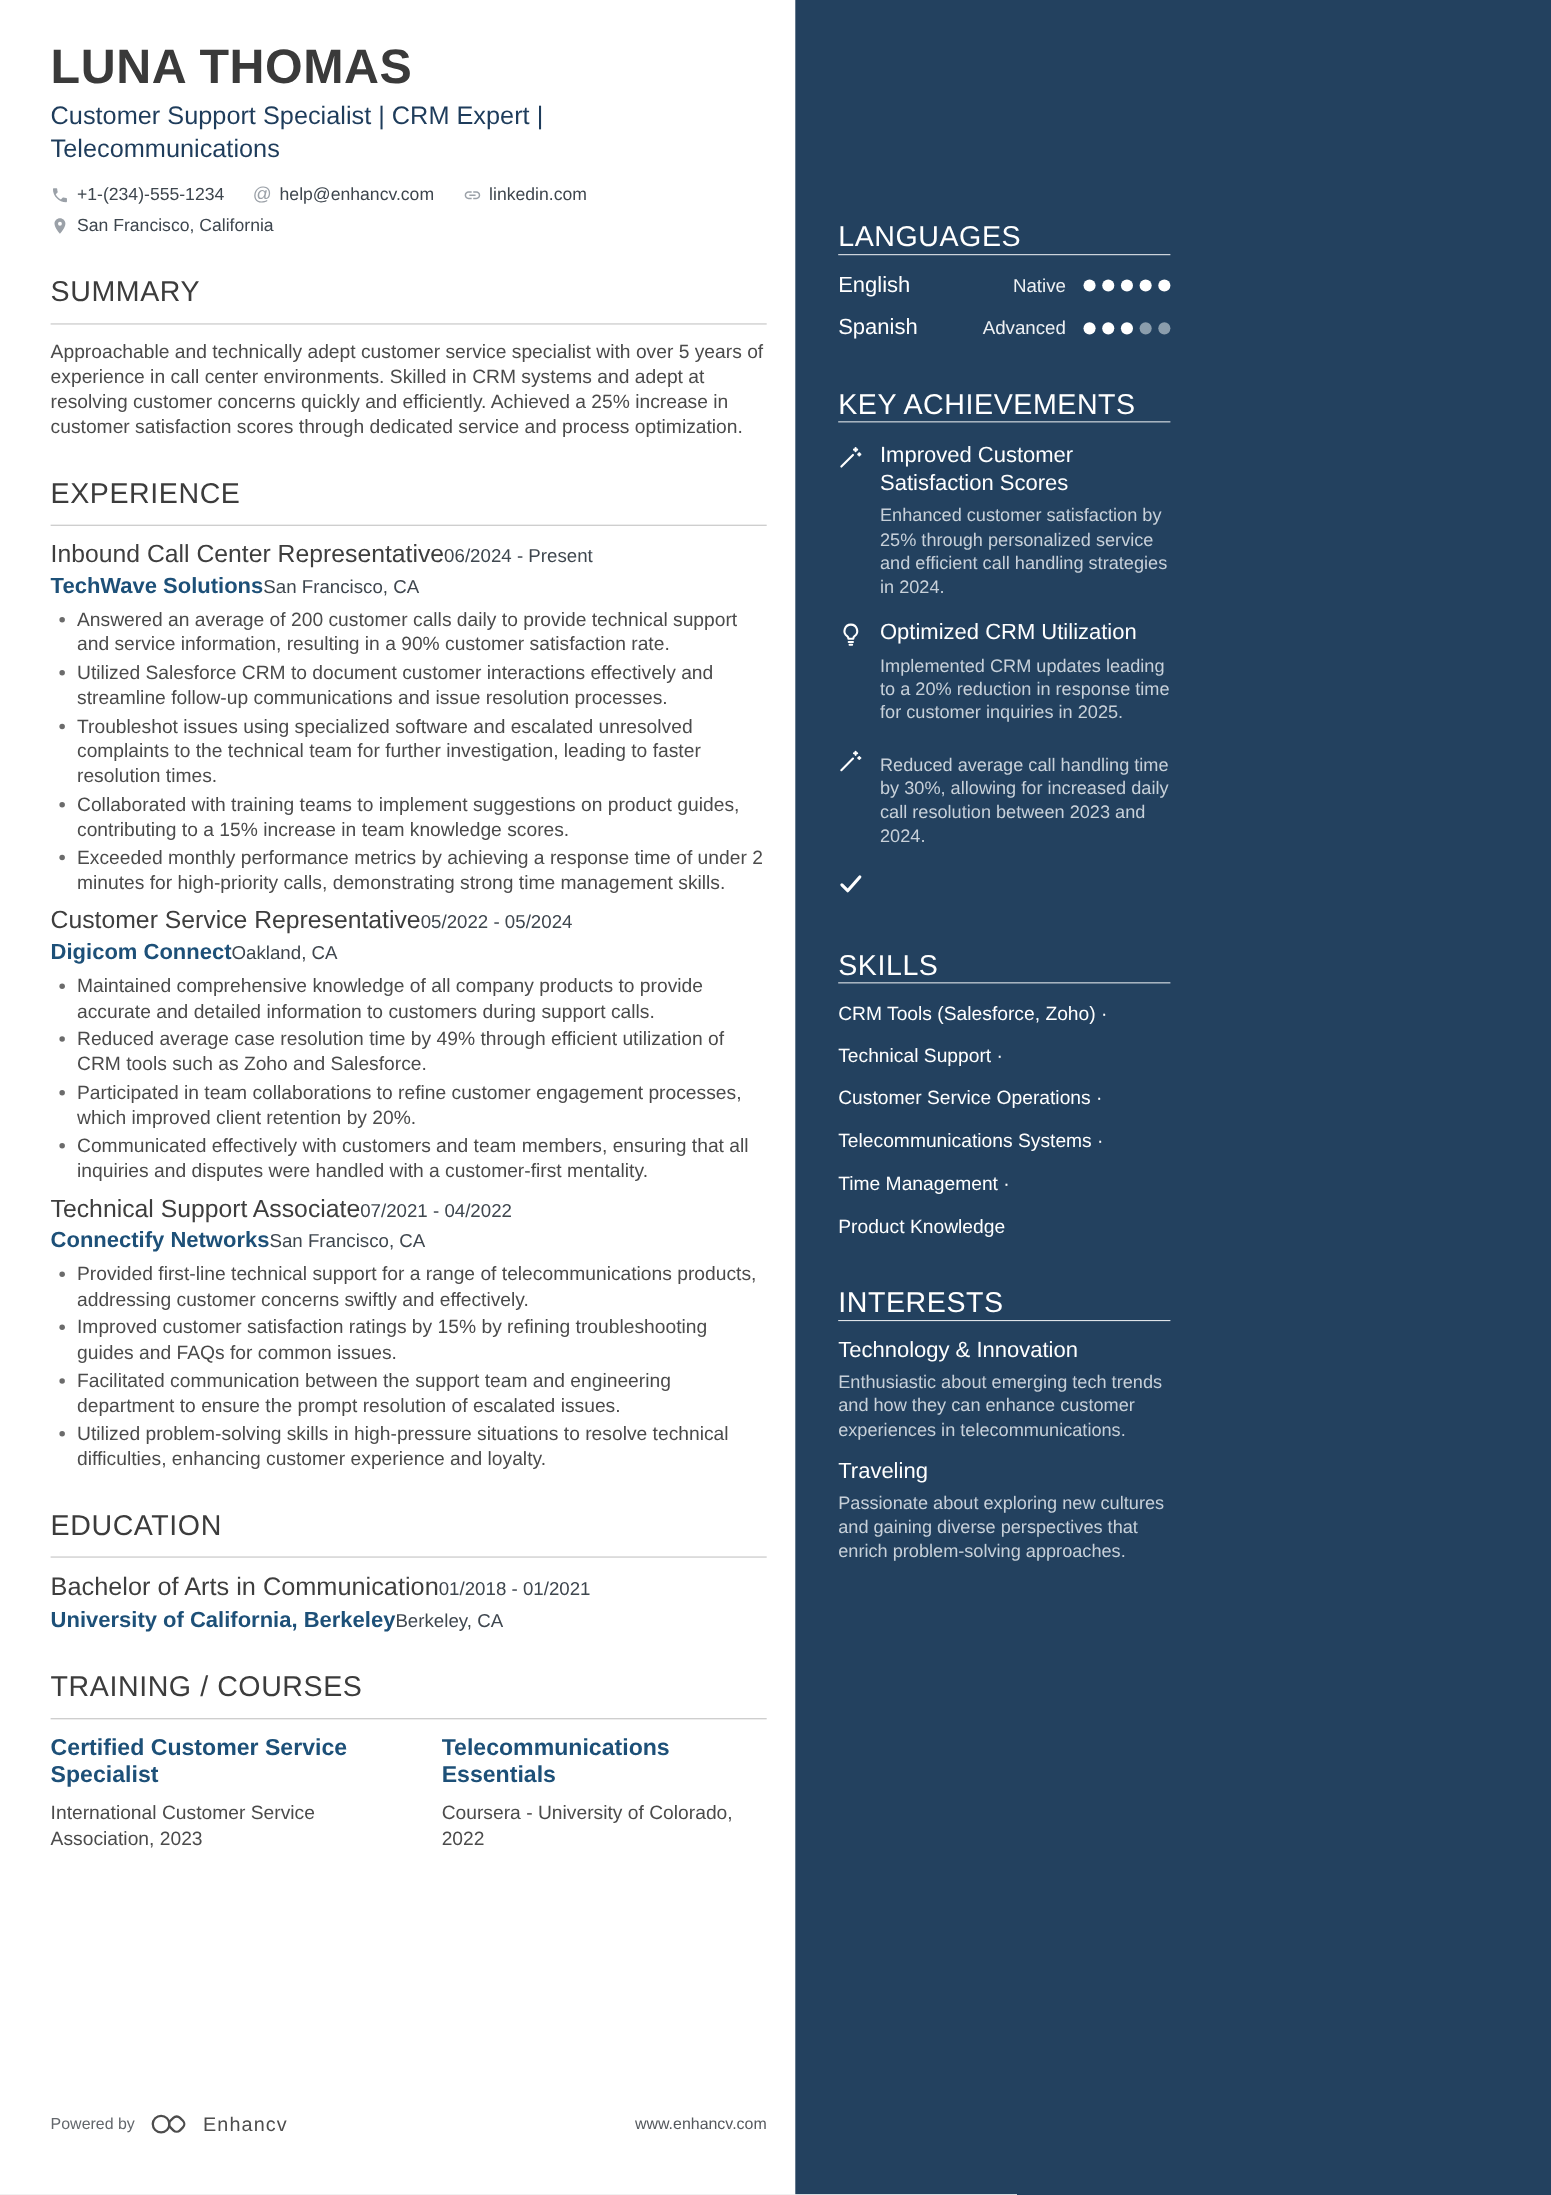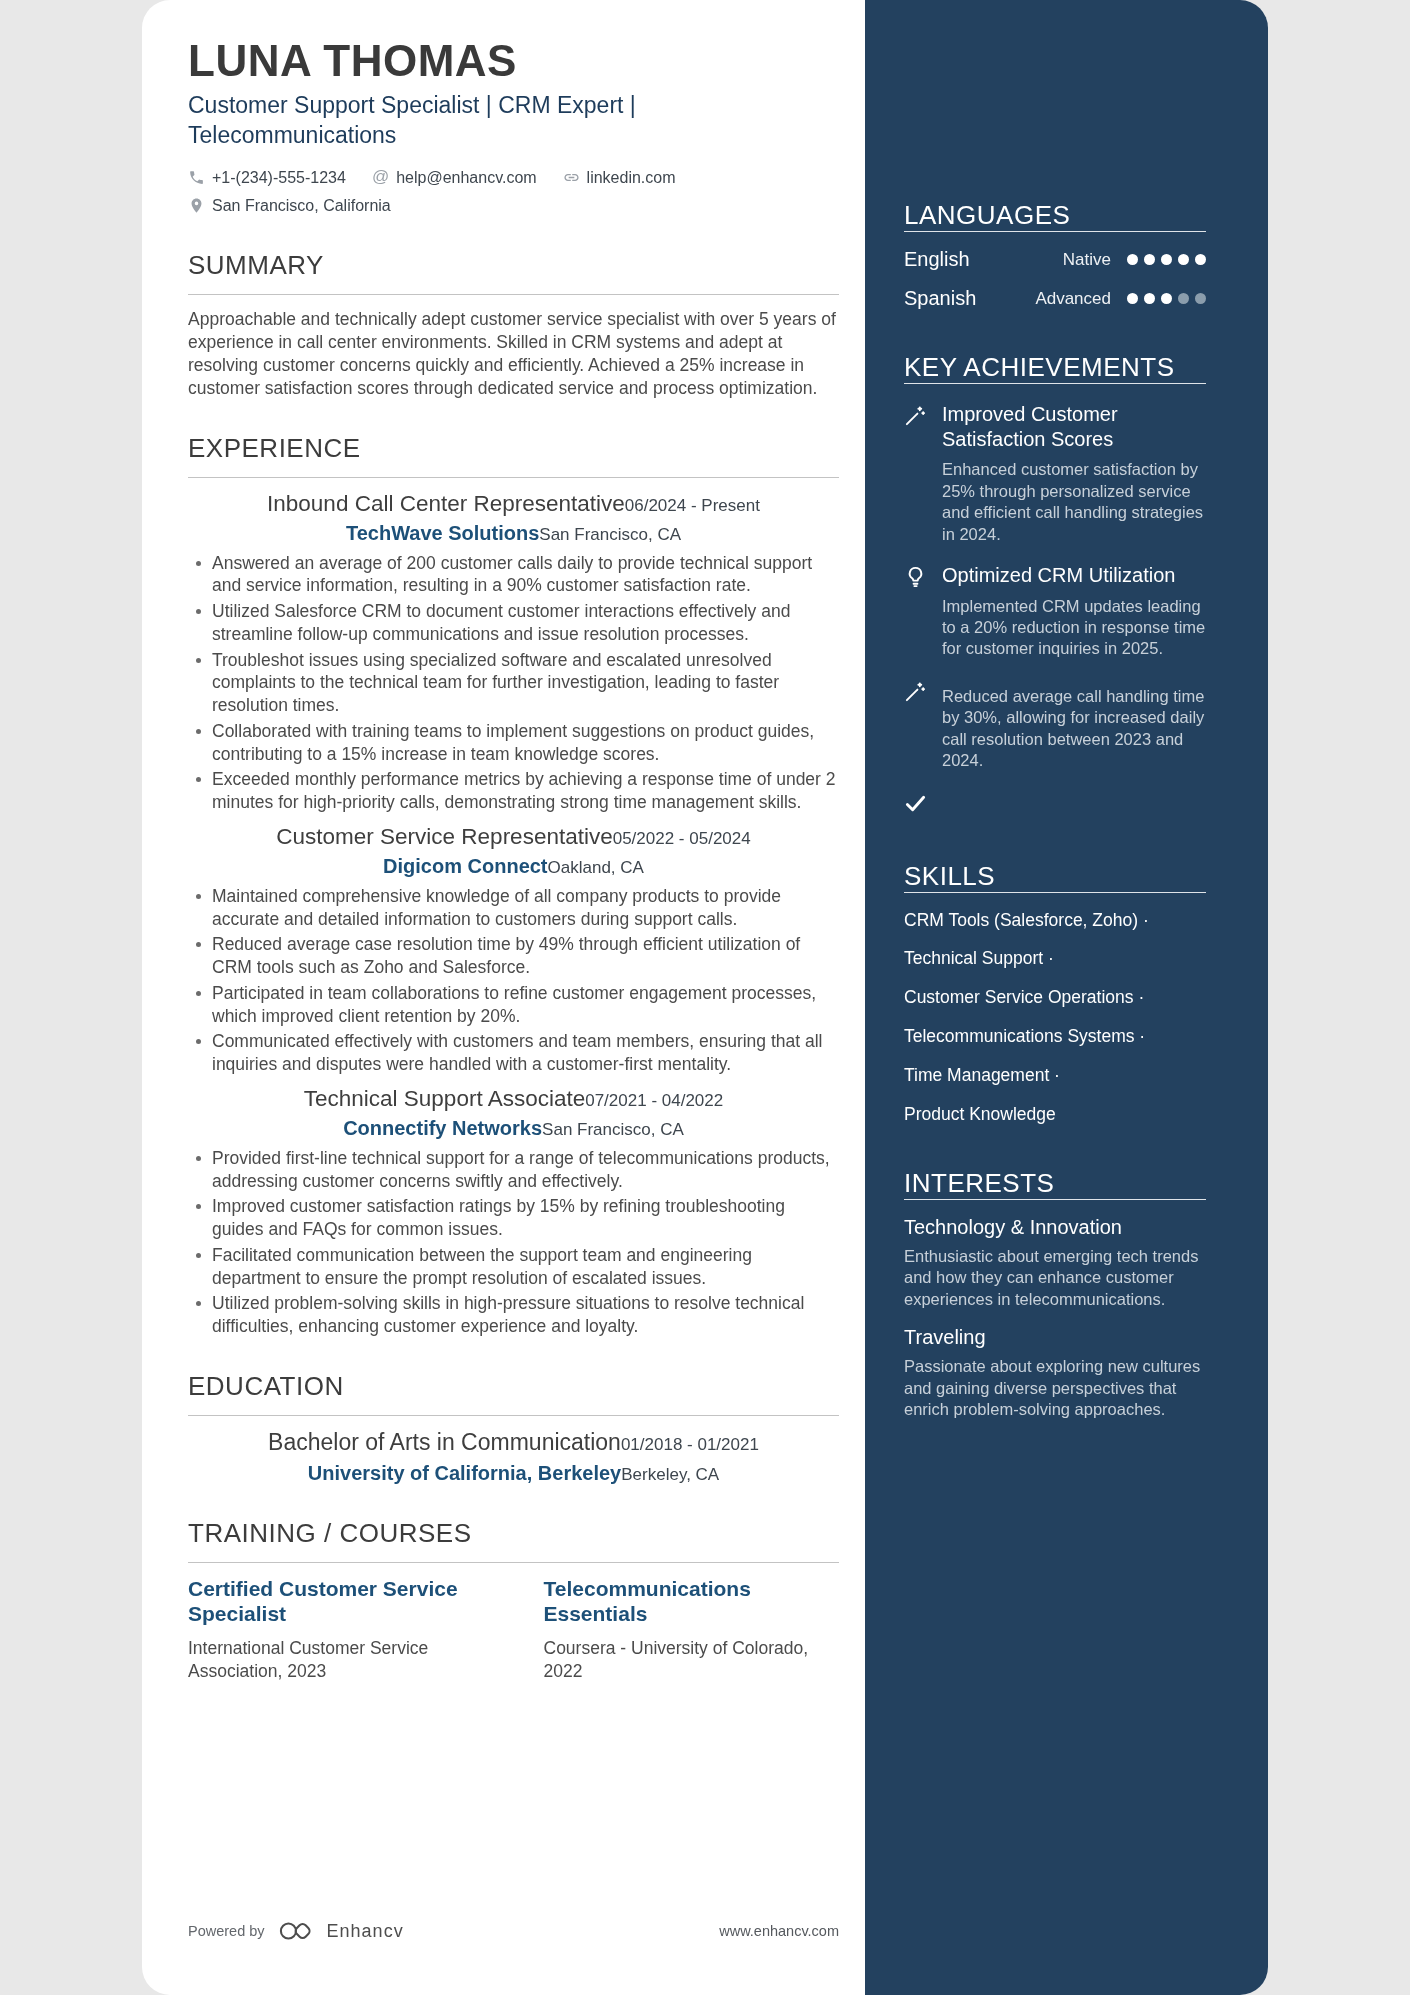--- a/index.html
+++ b/index.html
@@ -1,20 +1,20 @@
 <!DOCTYPE html>
 <html><head>
 <meta charset="utf-8">
 <style>
   * { margin:0; padding:0; box-sizing:border-box; }
   html,body { background:#e8e8e8; }
   body { font-family:"Liberation Sans", sans-serif; }
   .page {
-    position:relative; width:1126px; height:1995px;
-    background:#ffffff; overflow:hidden; margin:0 auto;border-radius:28px;
+    position:relative; width:1410px; height:1995px;
+    background:#ffffff; overflow:hidden; margin:0 auto;
   }
 
   
   .main { position:absolute; left:0; top:0; width:723px; height:100%; padding:38px 26px 0 46px; }
 
   .name { font-size:44px; font-weight:700; color:#3a3a3a; letter-spacing:.5px; line-height:1.05; }
   .job-title { font-size:23px; font-weight:400; color:#1e3c5b; line-height:1.28; margin-top:7px; max-width:560px; }
 
   .contact-rows { margin-top:15px; }
   .contact-row { display:flex; flex-wrap:wrap; gap:4px 26px; align-items:center; }
@@ -24,21 +24,21 @@
 
   .sec { margin-top:33px; }
   .sec-heading {
     font-size:26px; font-weight:500; color:#3c3c3c; letter-spacing:.5px;
     padding-bottom:13px; border-bottom:1px solid #c3c3c3; margin-bottom:13px;
   }
   .body-text { font-size:17.5px; line-height:1.31; color:#4b4b4b; }
 
   .job { margin-top:10px; }
   .job:first-of-type { margin-top:2px; }
-  .row-split { display:flex; justify-content:center; align-items:baseline; }
+  .row-split { display:flex; justify-content:flex-start; align-items:baseline; }
   .job-name { font-size:22.5px; font-weight:500; color:#3e3e3e; }
   .job-date { font-size:17px; color:#3e464e; white-space:nowrap; }
   .company-row { margin-top:5px; }
   .company { font-size:20px; font-weight:600; color:#1d5078; }
   .job-loc { font-size:17px; color:#3e464e; white-space:nowrap; }
   ul.bullets { list-style:none; margin-top:7px; }
   ul.bullets li {
     position:relative; padding-left:24px; font-size:17.5px; line-height:1.3;
     color:#4b4b4b; margin-top:3px;
   }

